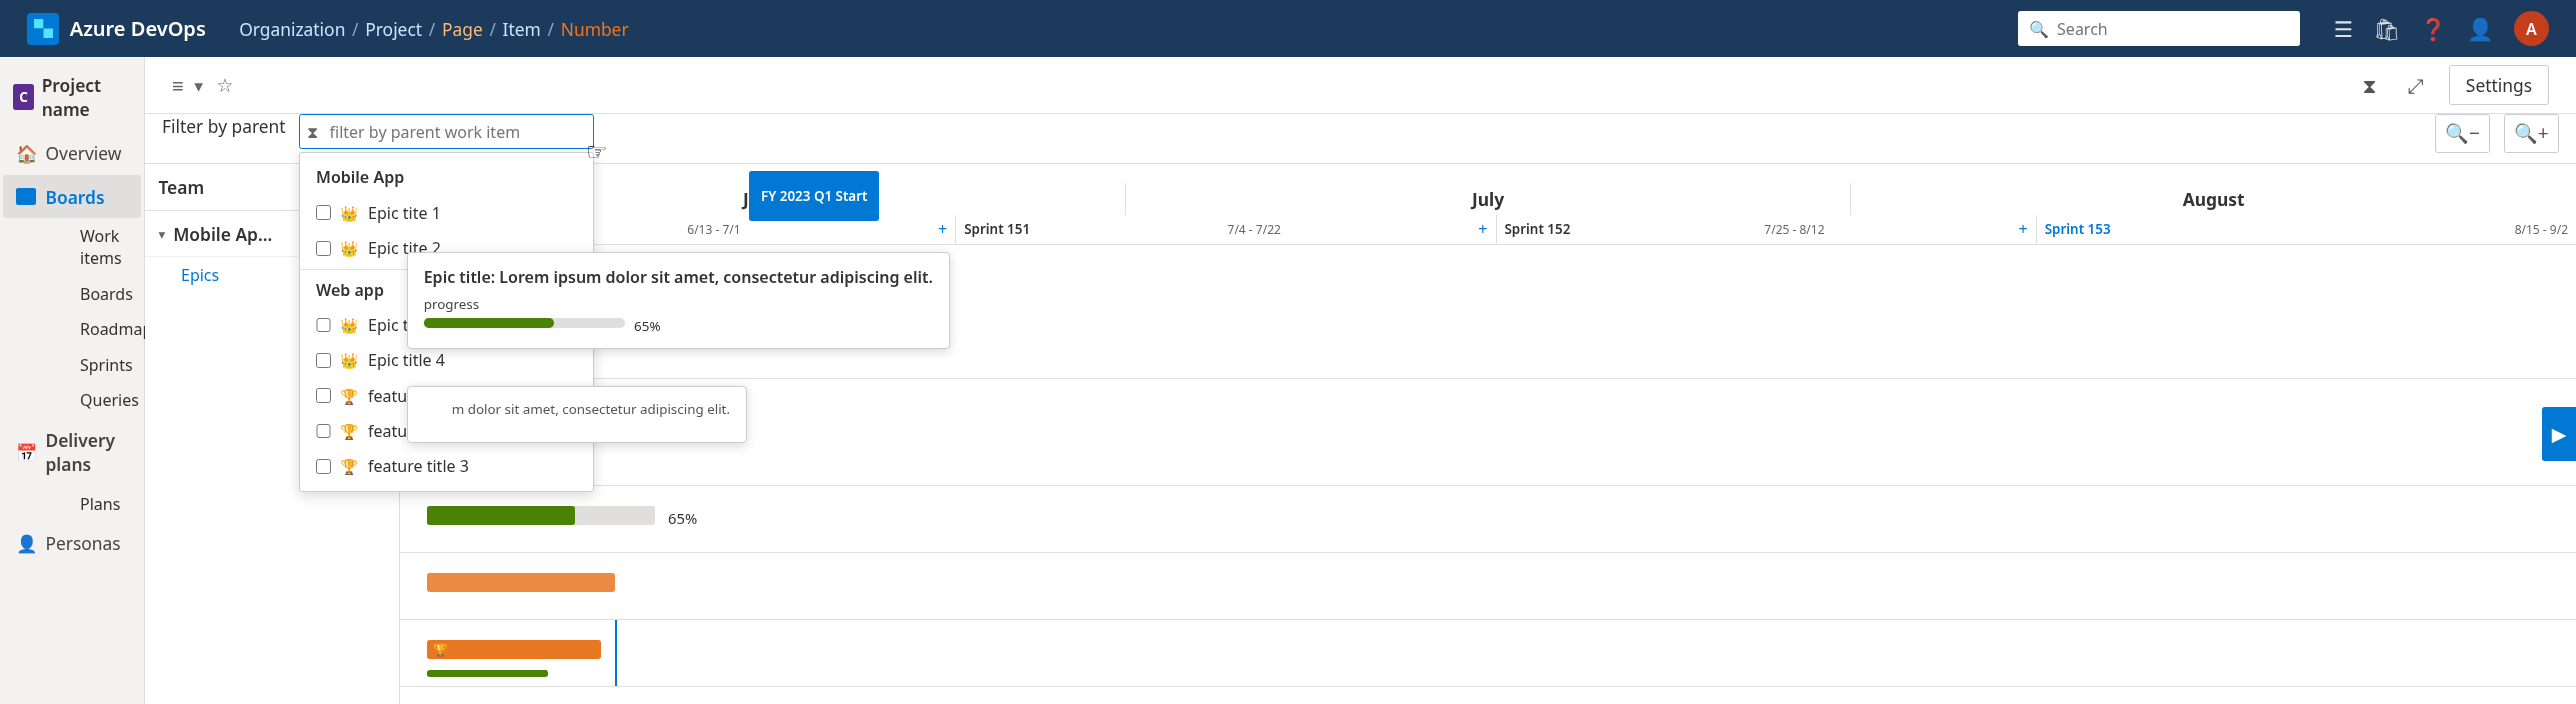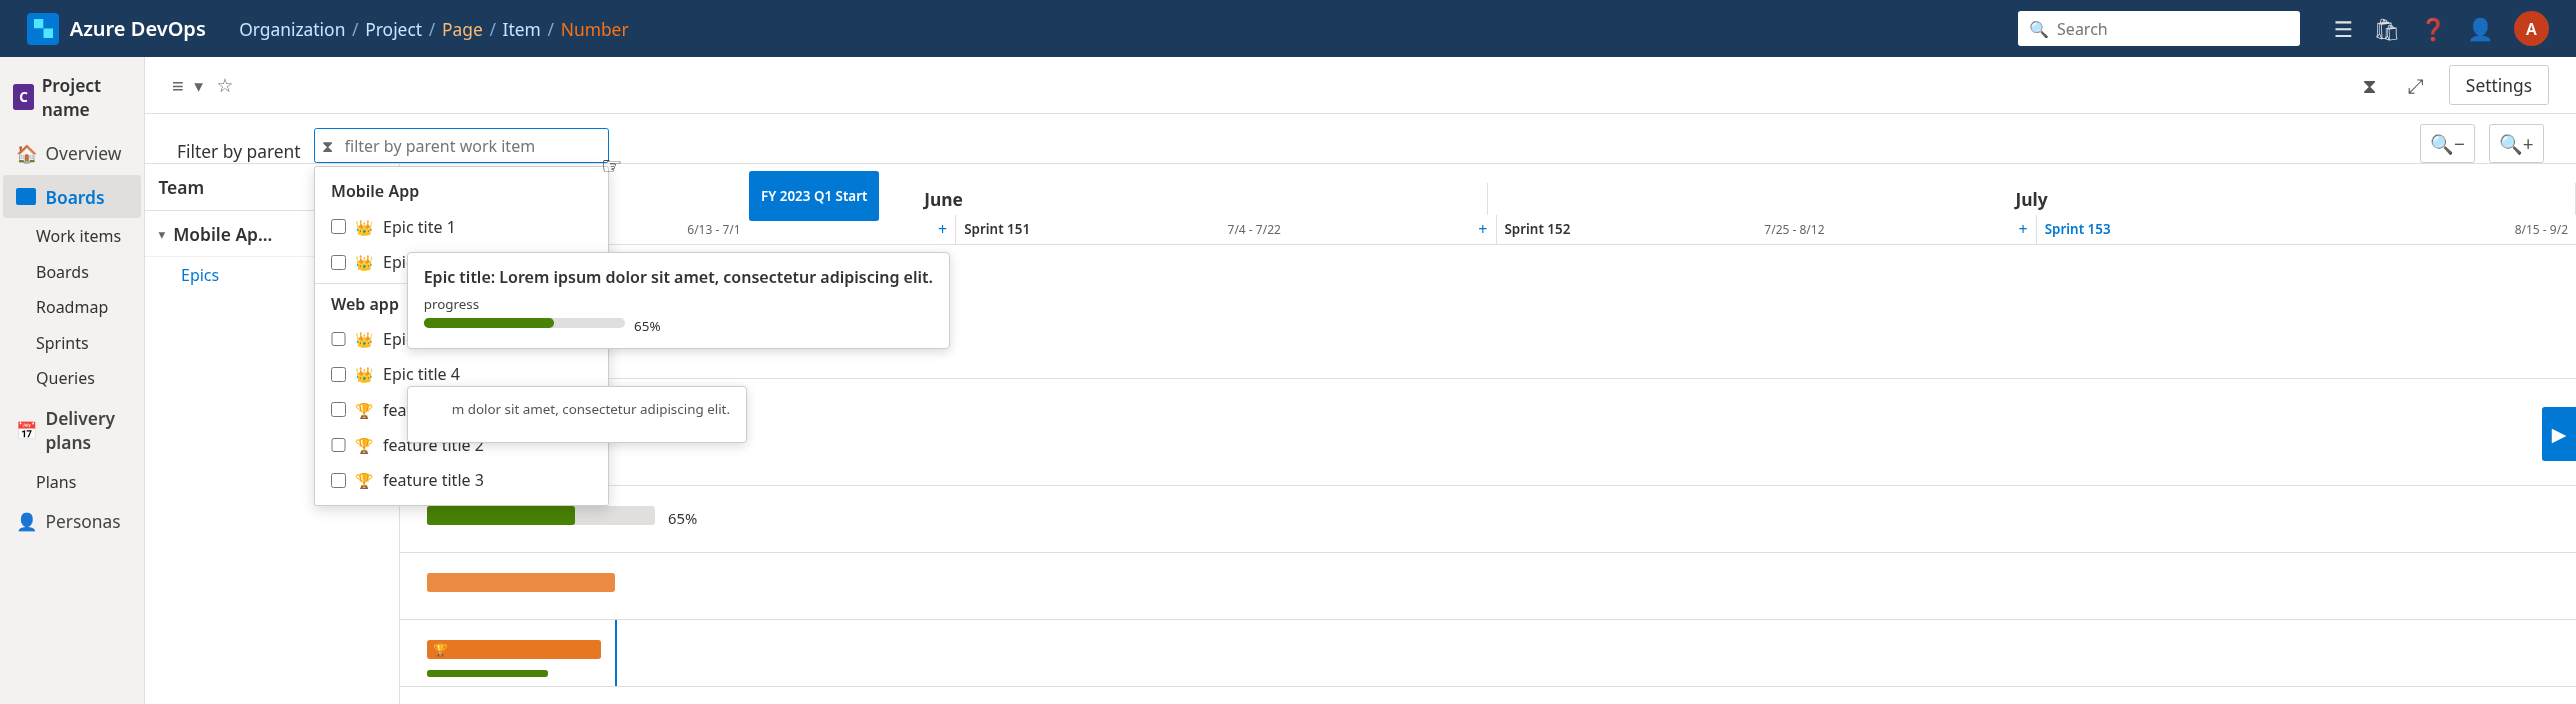--- a/index.html
+++ b/index.html
@@ -124,20 +124,21 @@
       border-radius: 2.7px;
       margin: 0.7px 2.7px;
     }
     .sidebar-item.active { background: #e1dfdd; font-weight: 600; color: #0078d4; }
     .sidebar-item .icon { font-size: 17.4px; width: 20px; text-align: center; }
 
     .sidebar-sub {
       padding-left: 36px;
       font-size: 16px;
       color: #444;
+      margin-left: 44px;
     }
     .sidebar-sub-item {
       padding: 6.7px 13.4px 6.7px 0;
       cursor: pointer;
       color: #333;
     }
 
     
     .main {
       flex: 1;
@@ -184,22 +185,22 @@
       border-radius: 2.7px;
       background: #fff;
       cursor: pointer;
       color: #333;
     }
 
     
     .toolbar {
       height: 50px;
       display: flex;
-      align-items: flex-end;
-      padding: 0 32px;
+      align-items: flex-start;
+      padding: 0 17px;
       gap: 13.4px;
       border-bottom: 0.7px solid #e1dfdd;
       position: relative;
       z-index: 10;
     }
     .filter-label {
       font-size: 17.4px;
       color: #333;
       white-space: nowrap;
     }
@@ -598,20 +599,21 @@
 
         <div class="gantt-header" style="position:relative;height:81px;border-bottom:1.3px solid #e1dfdd;">
 
           <div style="position:absolute;top:6.7px;left:54px;background:#0078d4;color:#fff;padding:4px 12px;border-radius:2.7px;font-size:14.8px;font-weight:600;z-index:5;">today</div>
 
           <div style="position:absolute;top:6.7px;left:349px;background:#0078d4;color:#fff;padding:16px 12px;border-radius:2.7px;font-size:13.4px;font-weight:600;z-index:5;">FY 2023 Q1 Start</div>
 
           <div style="position:absolute;bottom:29.5px;left:0;right:0;display:flex;">
             <div style="flex:1;text-align:center;font-size:17.4px;font-weight:700;color:#333;border-right:0.7px solid #e1dfdd;padding:4px 0;">June</div>
             <div style="flex:1;text-align:center;font-size:17.4px;font-weight:700;color:#333;border-right:0.7px solid #e1dfdd;padding:4px 0;">July</div>
+            <div style="flex:1;text-align:center;font-size:17.4px;font-weight:700;color:#333;padding:4px 0;">August</div>
           </div>
 
           <div style="position:absolute;bottom:0;left:15px;right:0;display:flex;height:29.5px;">
             <div style="flex:1;display:flex;align-items:center;justify-content:space-between;border-left:0.7px solid #e1dfdd;border-right:0.7px solid #e1dfdd;padding:0 8px;">
               <span style="font-size:13.4px;font-weight:600;color:#333;">Sprint 150</span>
               <span style="font-size:12px;color:#666;">6/13 - 7/1</span>
               <span style="font-size:16px;color:#0078d4;cursor:pointer;">+</span>
             </div>
             <div style="flex:1;display:flex;align-items:center;justify-content:space-between;border-right:0.7px solid #e1dfdd;padding:0 8px;">
               <span style="font-size:13.4px;font-weight:600;color:#333;">Sprint 151</span>

